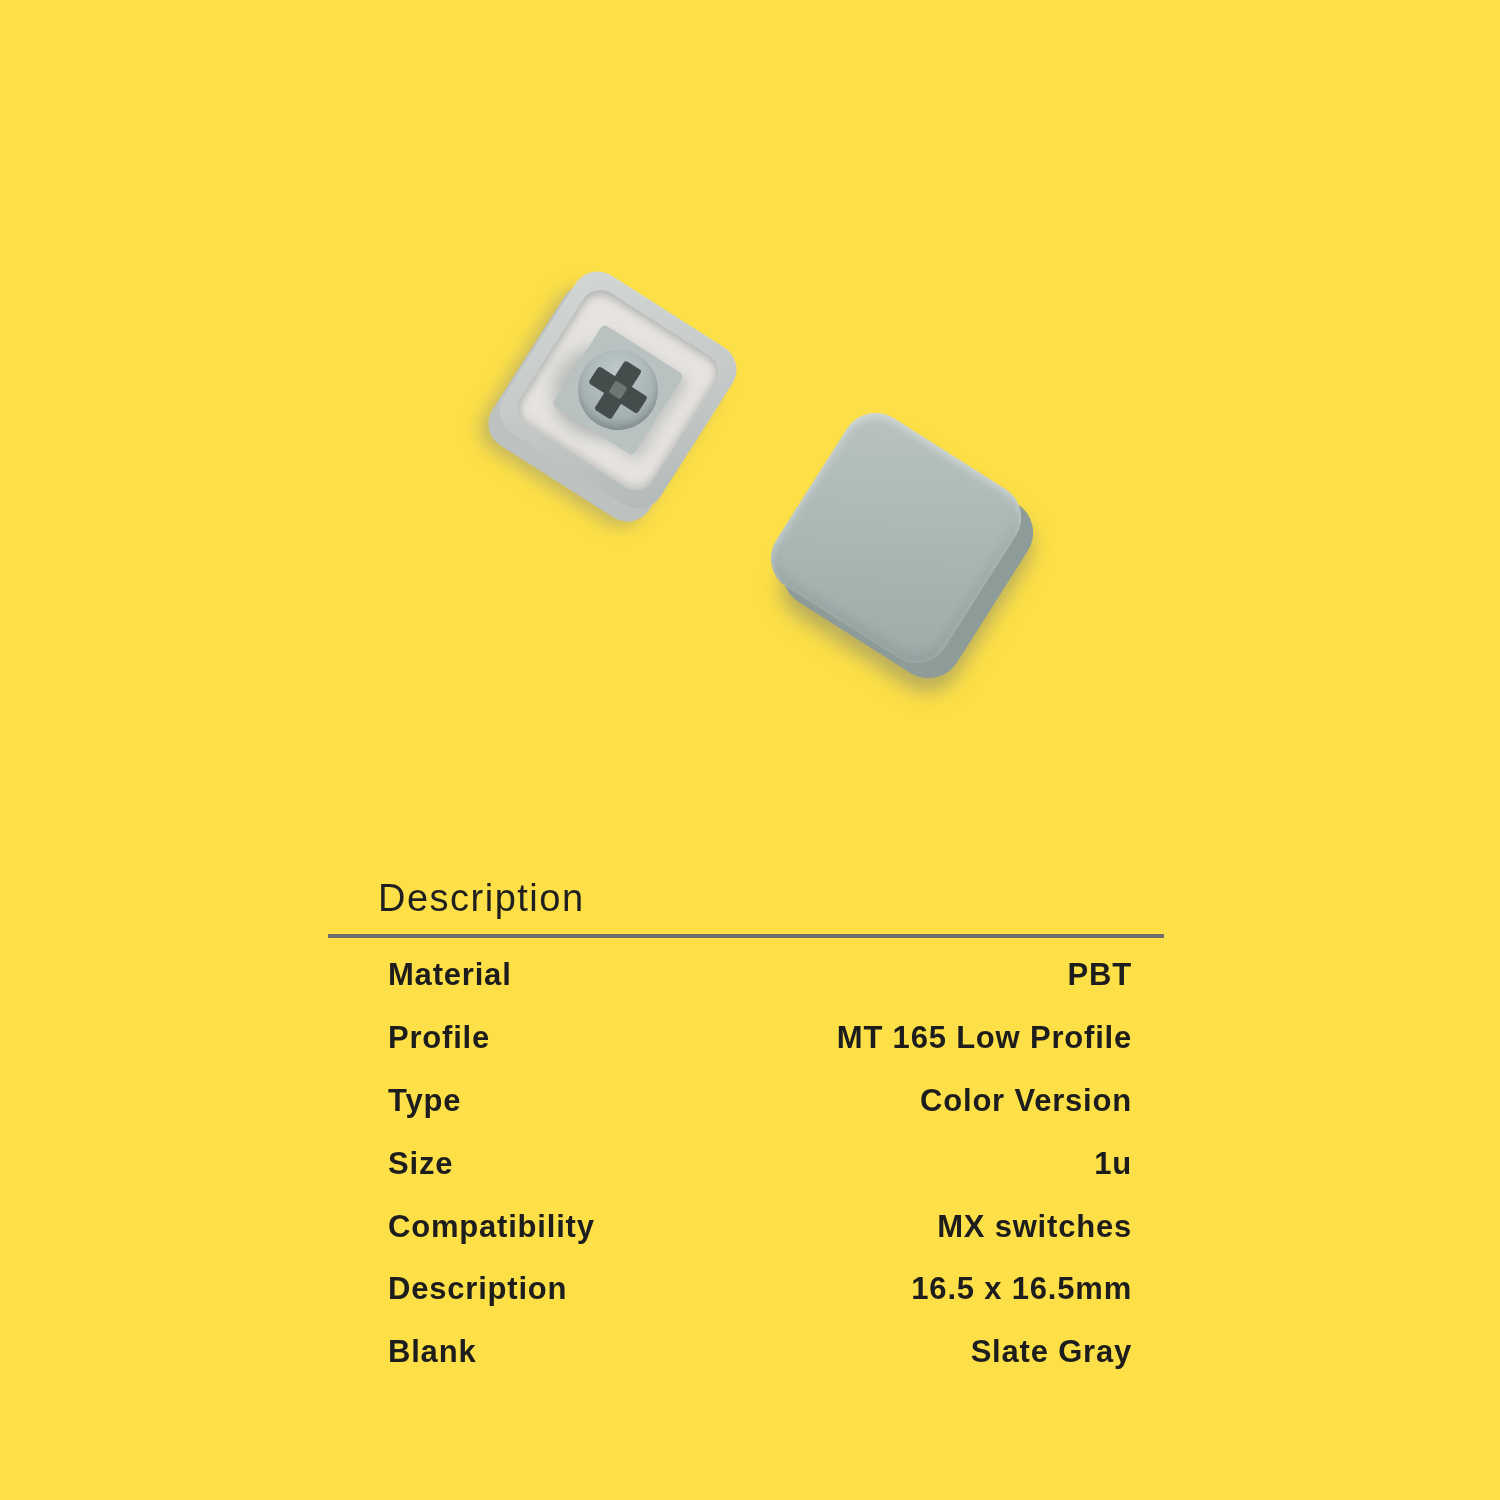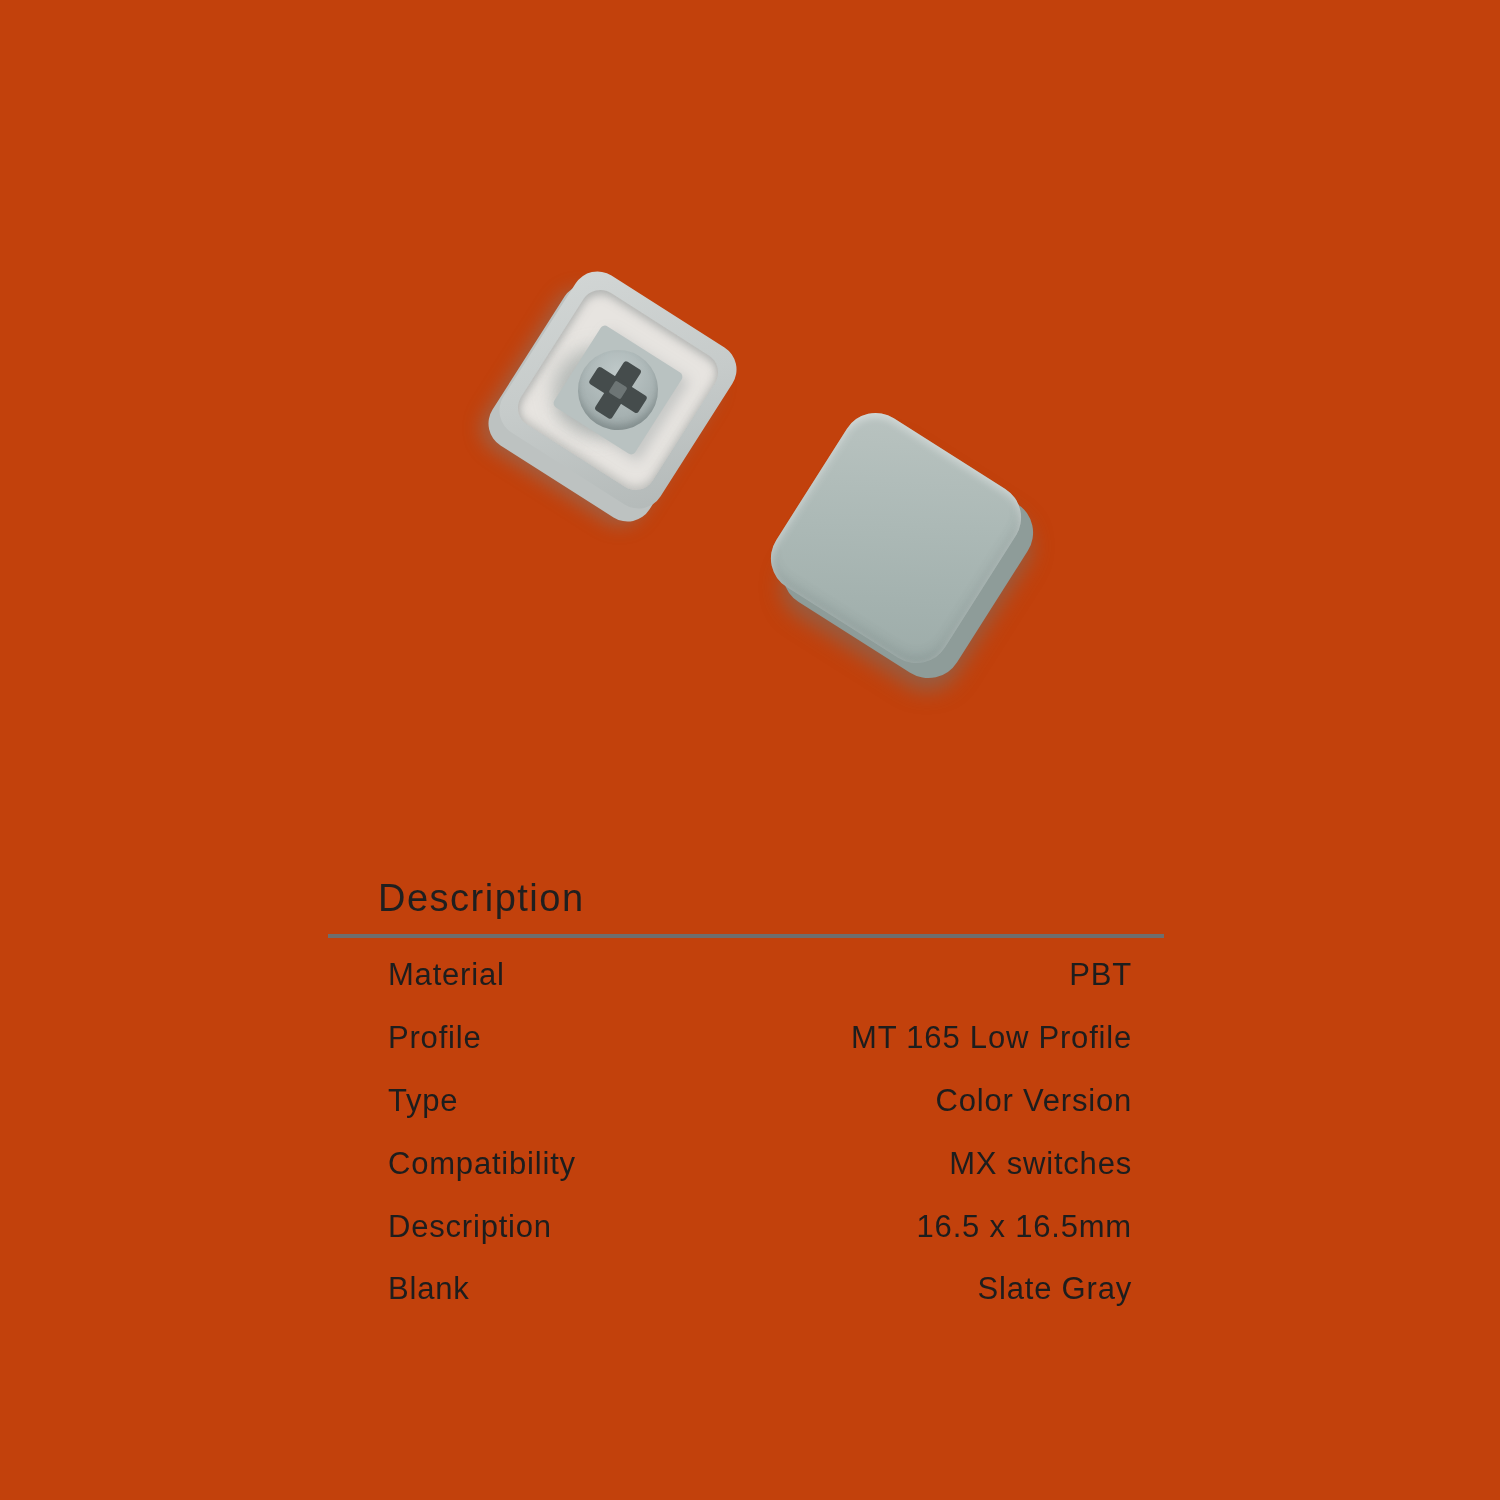--- a/index.html
+++ b/index.html
@@ -5,21 +5,21 @@
   html, body {
     margin: 0;
     padding: 0;
     background: #ffffff;
     font-family: "Liberation Sans", "DejaVu Sans", sans-serif;
   }
   .page {
     position: relative;
     width: 1500px;
     height: 1500px;
-    background: #c2410c;
+    background: #fde047;
     overflow: hidden;
   }
 
   
   .photo-stage {
     position: absolute;
     left: 0; top: 0;
     width: 1500px; height: 860px;
   }
   .keycap-wrap { position: absolute; }
@@ -125,21 +125,21 @@
     height: 4px;
     background: #6e6e6e;
   }
   .spec-table { margin-top: 6px; }
   .spec-row {
     height: 62.8px;
     display: flex;
     justify-content: space-between;
     align-items: center;
     font-size: 31px;
-    font-weight: 400;
+    font-weight: 700;
     letter-spacing: 0.8px;
   }
   .spec-label { padding-left: 60px; color: #1d1d1d; }
   .spec-value { padding-right: 32px; color: #1d1d1d; text-align: right; }
 </style>
 </head>
 <body>
 
 <div class="page">
 
@@ -177,20 +177,24 @@
       </div>
       <div class="spec-row">
         <span class="spec-label">Profile</span>
         <span class="spec-value">MT 165 Low Profile</span>
       </div>
       <div class="spec-row">
         <span class="spec-label">Type</span>
         <span class="spec-value">Color Version</span>
       </div>
       <div class="spec-row">
+        <span class="spec-label">Size</span>
+        <span class="spec-value">1u</span>
+      </div>
+      <div class="spec-row">
         <span class="spec-label">Compatibility</span>
         <span class="spec-value">MX switches</span>
       </div>
       <div class="spec-row">
         <span class="spec-label">Description</span>
         <span class="spec-value">16.5 x 16.5mm</span>
       </div>
       <div class="spec-row">
         <span class="spec-label">Blank</span>
         <span class="spec-value">Slate Gray</span>

